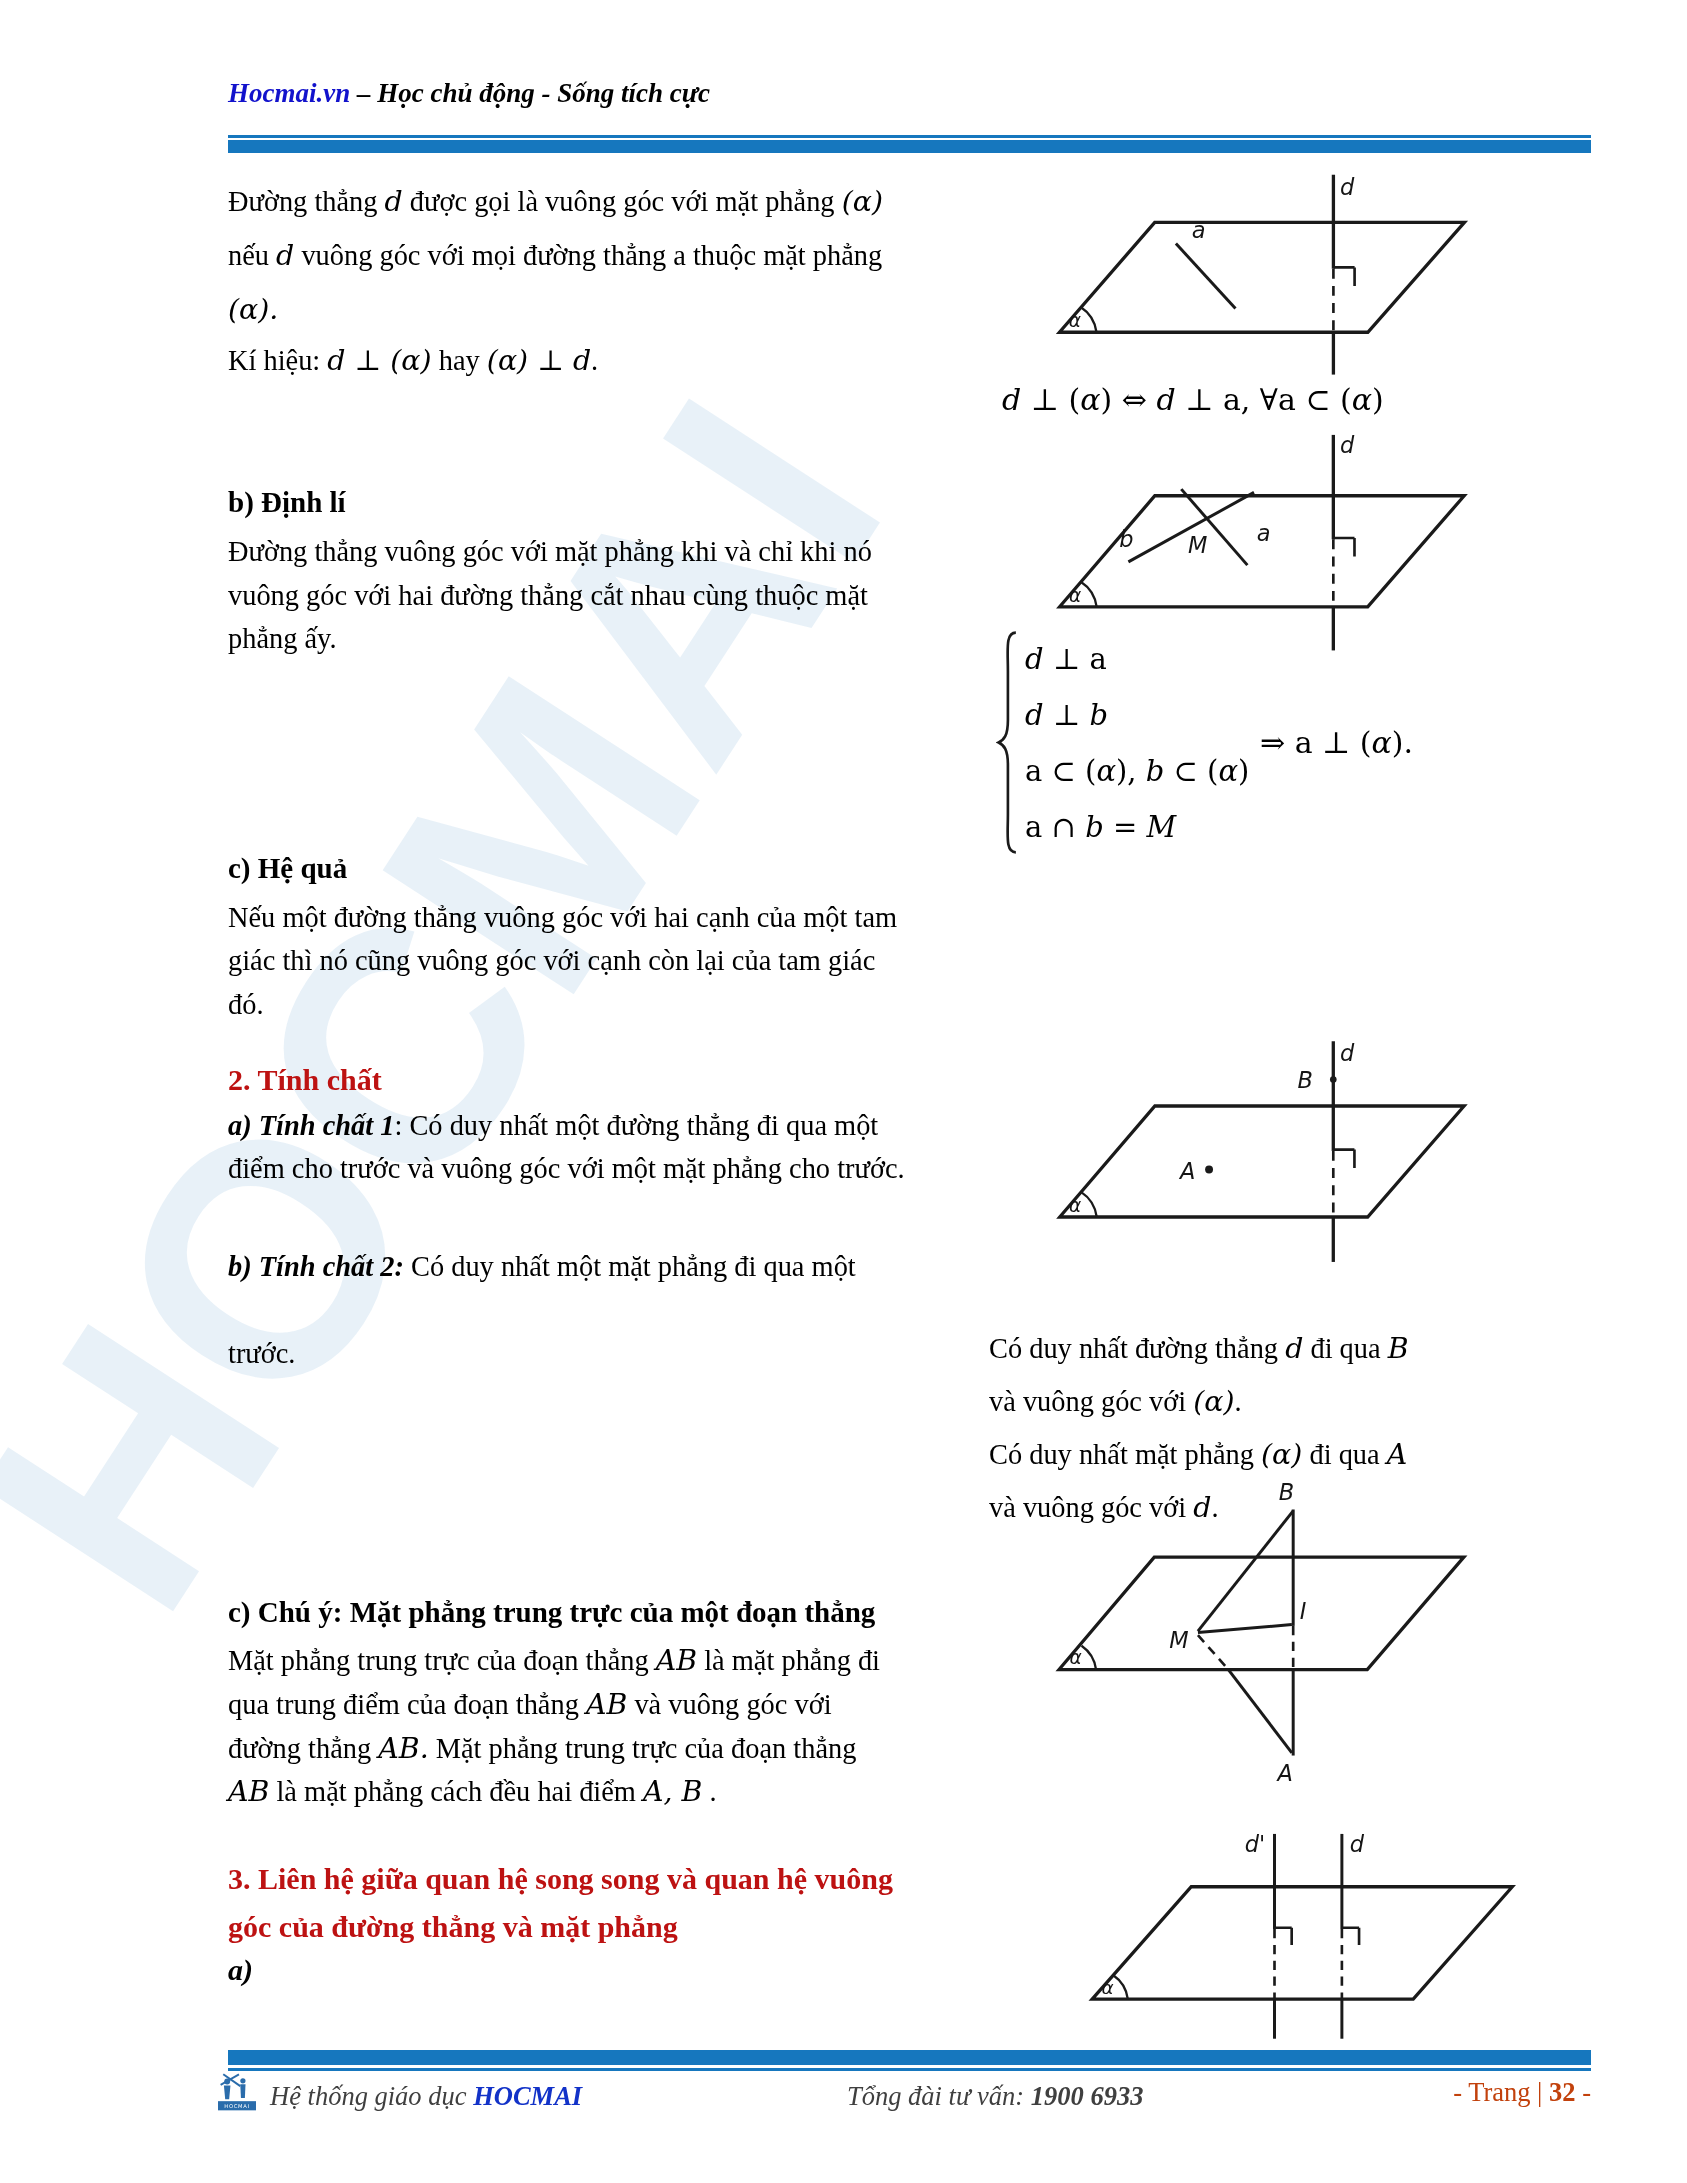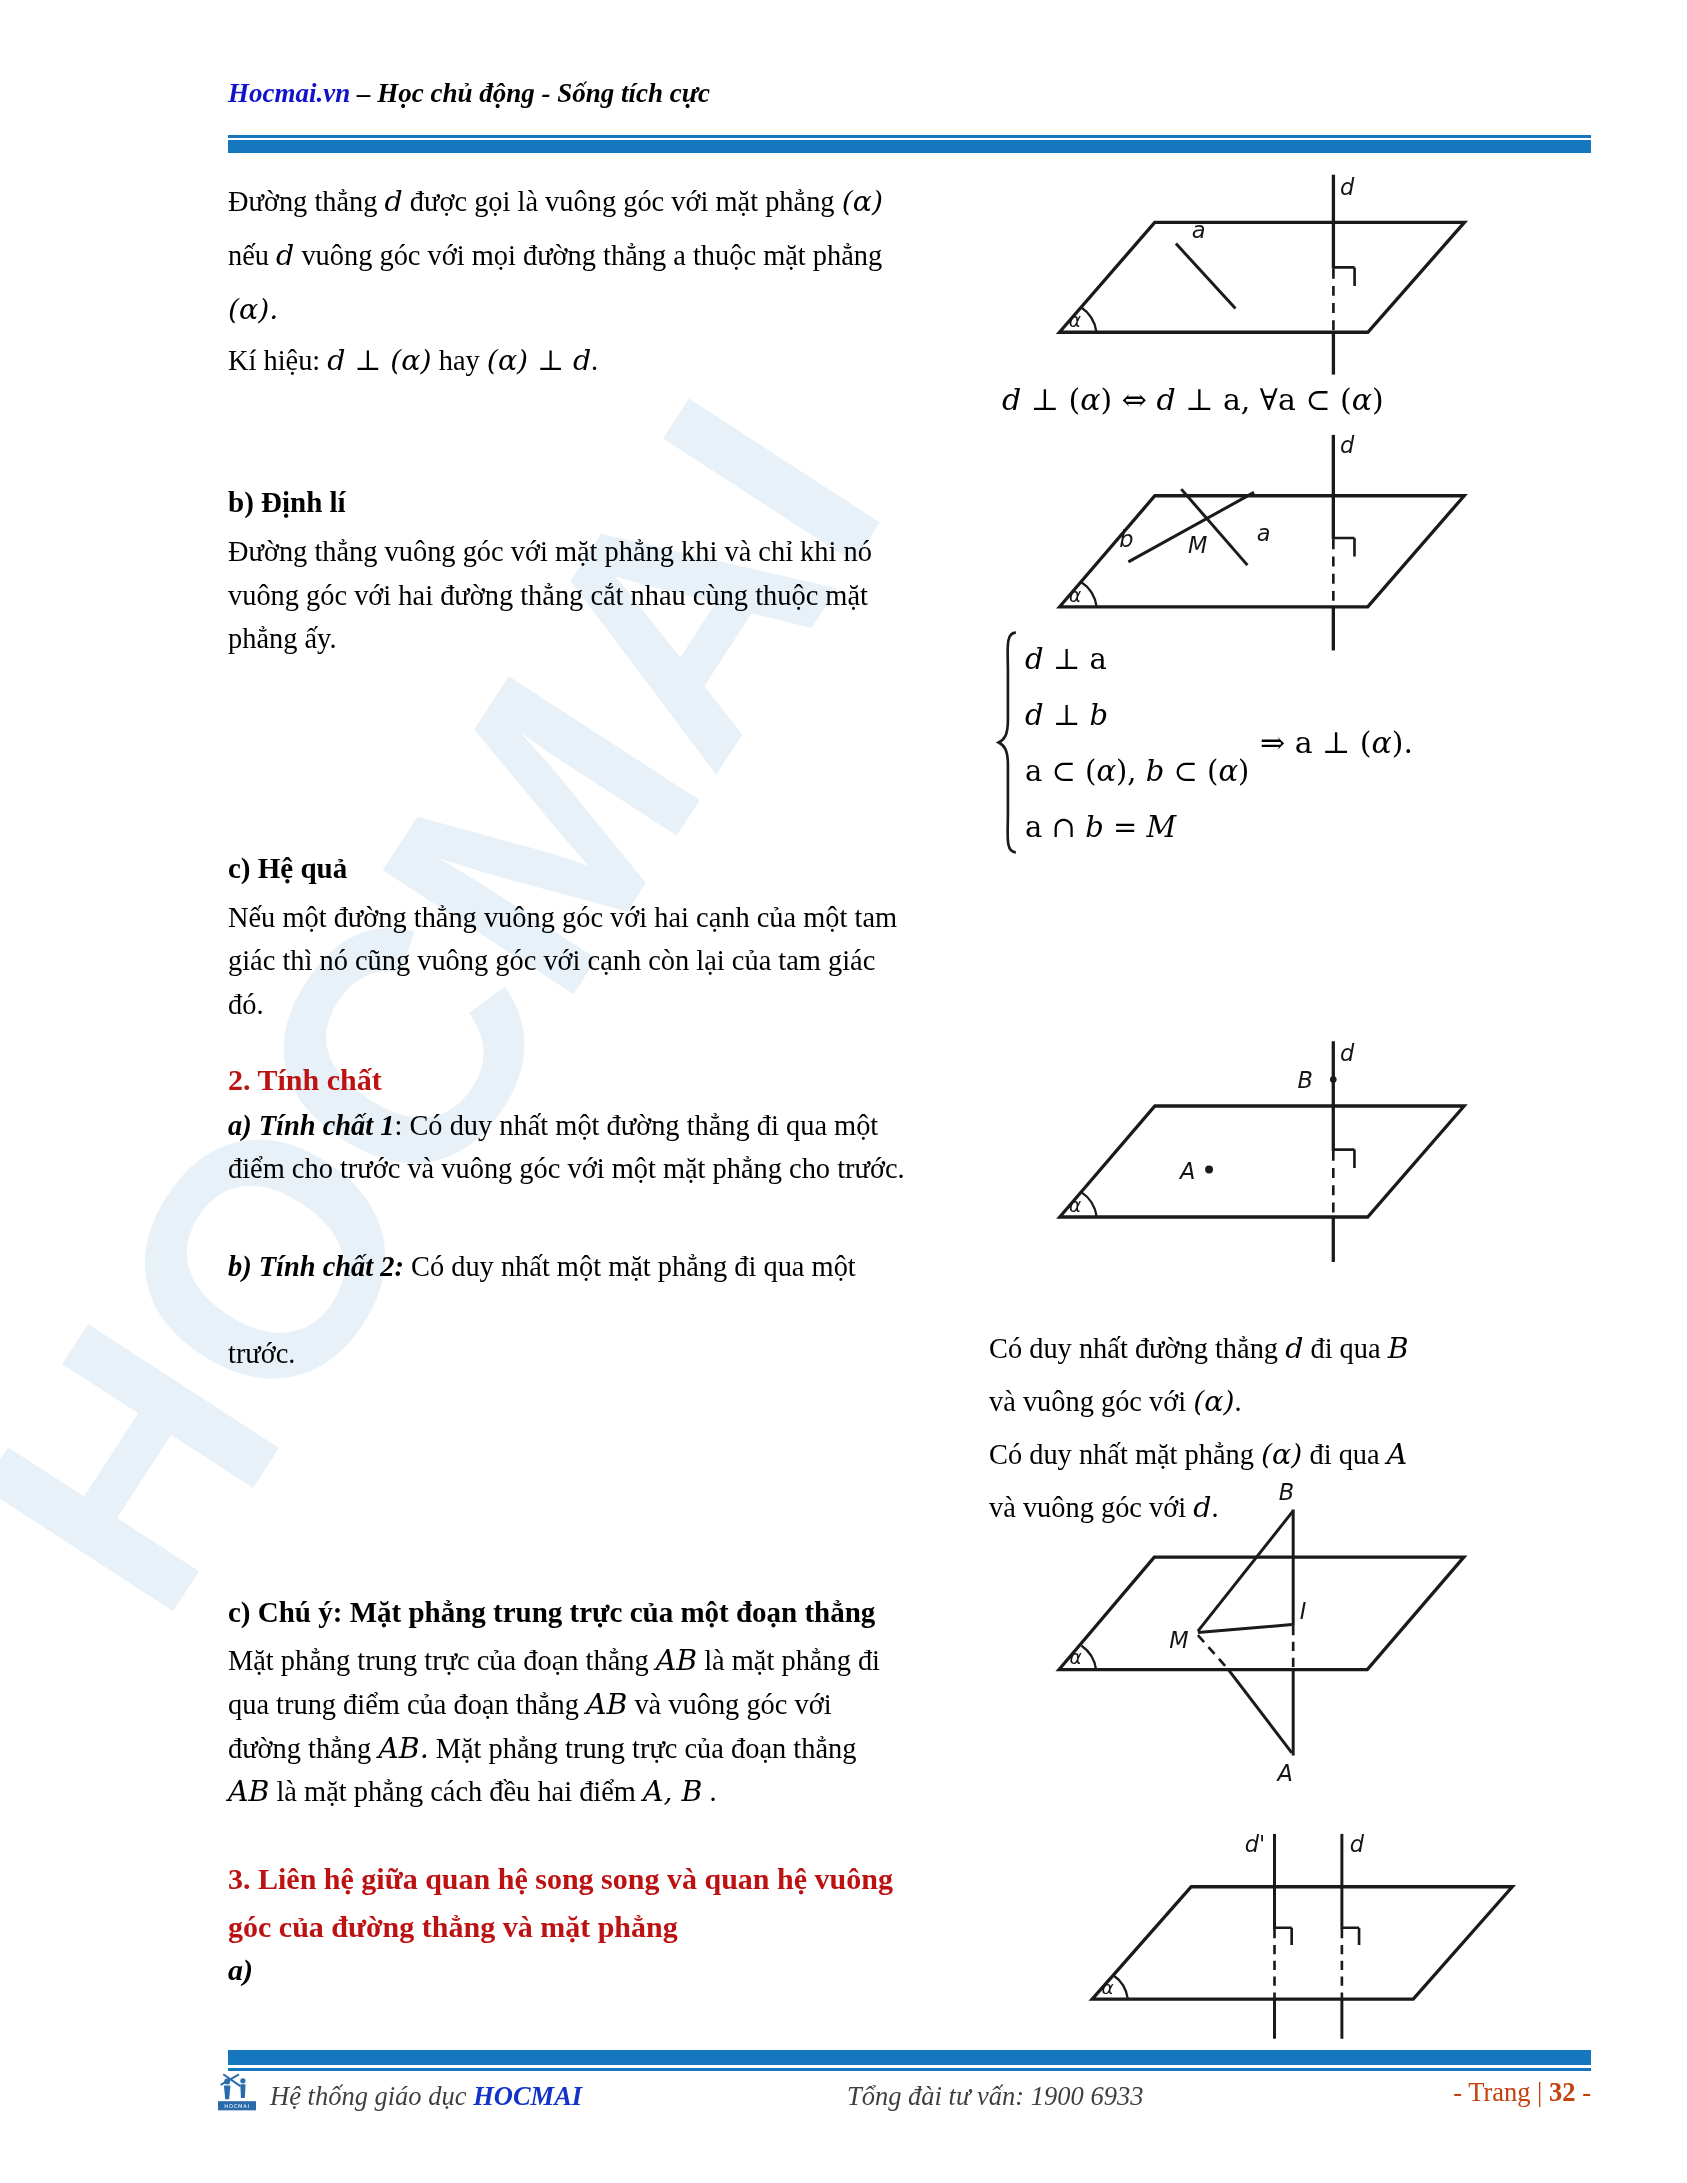--- a/index.html
+++ b/index.html
@@ -12,21 +12,21 @@
   .bi-black{font-weight:bold;font-style:italic;font-size:30px;}
   .note-line{font-size:28.4px;line-height:53px;}
   .formula{font-size:30px;font-family:"DejaVu Serif",serif;}
   .seg-i{font-family:"DejaVu Serif",serif;font-style:italic;}
   .seg-m{font-family:"DejaVu Serif",serif;}
   .seg-b{font-weight:bold;}
   .seg-bi{font-weight:bold;font-style:italic;}
   .seg-fb{font-style:italic;font-weight:normal;color:#3f3f3f;}
   .seg-fbb{font-style:italic;font-weight:bold;color:#1232c8;}
   .seg-fi{font-style:italic;color:#3f3f3f;}
-  .seg-fib{font-style:italic;font-weight:normal;color:#3f3f3f;}
+  .seg-fib{font-style:italic;font-weight:bold;color:#3f3f3f;}
   .header-brand{font-size:27px;font-style:italic;font-weight:bold;}
   .brand-blue{color:#1212cc;}
   .rule-line{position:absolute;height:2.6px;background:#1677be;}
   .rule-bar{position:absolute;height:13.2px;background:#1677be;}
   .watermark{position:absolute;left:-284px;top:814px;width:1429px;text-align:center;
              font-size:331px;font-weight:bold;font-family:"Liberation Sans",sans-serif;
              color:rgba(26,118,188,0.10);transform:rotate(-57deg);pointer-events:none;}
   .system{display:flex;align-items:center;}
   .system-lines{display:flex;flex-direction:column;}
   .system-line{font-size:29px;line-height:56px;font-family:"DejaVu Serif",serif;}

